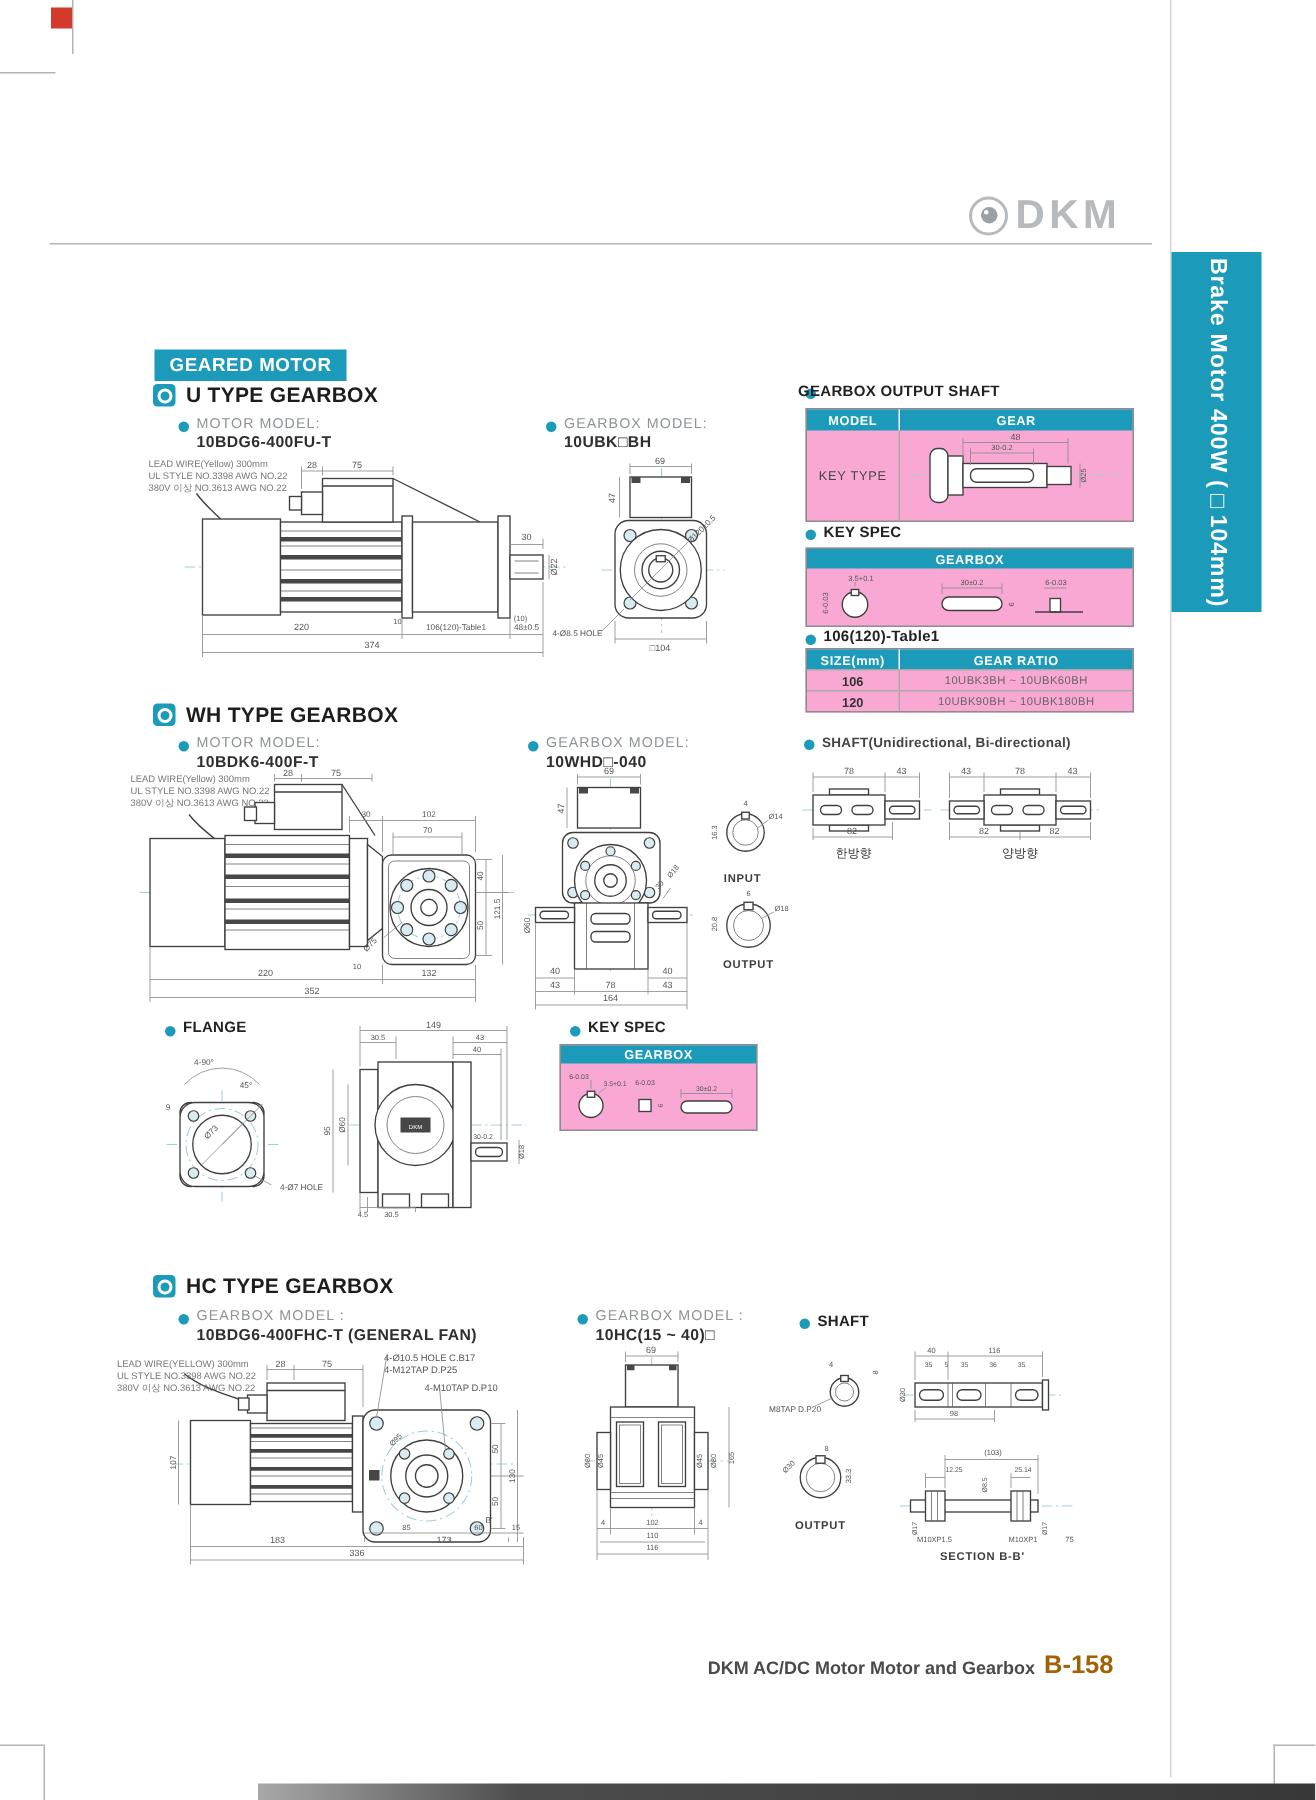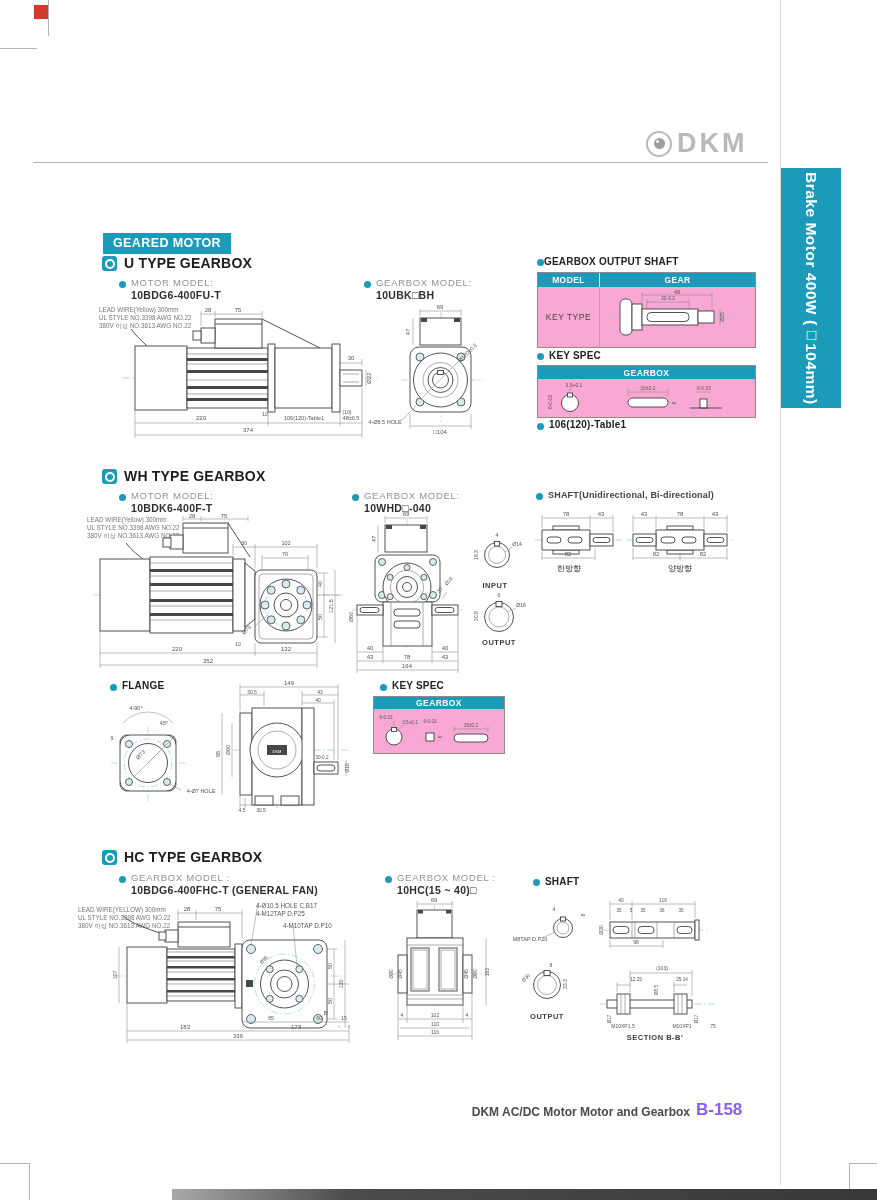--- a/index.html
+++ b/index.html
@@ -27,21 +27,21 @@
   .bcell{display:flex;align-items:center;justify-content:center;box-sizing:border-box}
   .logo-txt{font-size:27px;font-weight:bold;color:#b6babd;letter-spacing:3px;line-height:1}
   .logo-icon{width:22px;height:22px;border:2px solid #b6babd;border-radius:50%;
              display:flex;align-items:center;justify-content:center;margin-right:5px}
   .logo-icon .dot{width:11px;height:11px;border-radius:50%;background:#9aa0a4;position:relative}
   .logo-icon .hl{position:absolute;left:2px;top:2px;width:3px;height:3px;border-radius:50%;background:#fff}
   .side-tab{background:#1b9bb9;color:#fff;display:flex;align-items:center;justify-content:center;
             writing-mode:vertical-rl;text-orientation:mixed;font-size:15.5px;font-weight:bold;
             letter-spacing:.5px}
   .footer-txt{font-size:12px;font-weight:bold;color:#4a4a4a;text-align:right;width:260px}
-  .footer-pg{font-size:17px;font-weight:bold;color:#8b5cf6}
+  .footer-pg{font-size:17px;font-weight:bold;color:#a16207}
   .line{background:#b3b3b3}
   
   svg{position:absolute;overflow:visible}
   .sf{stroke:#3f3f3f;fill:#fff;stroke-width:.9}
   .s1{stroke:#3f3f3f;fill:none;stroke-width:.9}
   .sthin{stroke:#5a5a5a;fill:none;stroke-width:.5}
   .dl{stroke:#8a8a8a;stroke-width:.55;fill:none}
   .cl{stroke:#9fcfdb;stroke-width:.7;fill:none;stroke-dasharray:7 2.5 1.5 2.5}
   .hole{fill:#d8ebf1;stroke:#3f3f3f;stroke-width:.8}
   .dark{fill:#474747}
@@ -179,21 +179,21 @@
       <text class="dt55" x="22" y="124">4-Ø8.5 HOLE</text>
       <line class="dl" x1="38" y1="121" x2="53" y2="106"></line>
       <line class="dl" x1="47" y1="114" x2="47" y2="129"></line>
         <line class="dl" x1="108" y1="114" x2="108" y2="129"></line>
         <line class="dl" x1="47" y1="126" x2="108" y2="126"></line>
       <text class="dt" x="77" y="134">□104</text>
     </g>
   </svg>
 
   <span class="abs bullet" style="left:537px;top:259px"></span>
-  <div class="abs ttitle" style="left:544px;top:256px">GEARBOX OUTPUT SHAFT</div>
+  <div class="abs ttitle" style="left:532px;top:256px">GEARBOX OUTPUT SHAFT</div>
   <div class="abs dtbl" style="left:537px;top:272px;width:219px">
     <div class="hrow">
       <div class="hcell" style="width:62px;height:14px;border-right:1px solid #fff">MODEL</div>
       <div class="hcell" style="width:155px;height:14px">GEAR</div>
     </div>
     <div style="display:flex">
       <div class="bcell" style="width:62px;height:60px;border-right:1px solid #aaa;font-size:8.5px;color:#444;letter-spacing:.5px">KEY TYPE</div>
       <div style="width:155px;height:60px;position:relative">
         <svg style="left:0;top:0" width="155" height="60" viewBox="0 0 155 60">
           <line class="cl" x1="8" y1="30" x2="148" y2="30"></line>
@@ -237,20 +237,34 @@
         <rect class="sf" x="162" y="20" width="7" height="9"></rect>
         <line class="s1" x1="152" y1="29" x2="184" y2="29"></line>
         <line class="dl" x1="158" y1="13" x2="173" y2="13"></line>
         <text class="dt5" x="166" y="11">6-0.03</text>
       </svg>
     </div>
   </div>
 
   <span class="abs bullet" style="left:537px;top:423px"></span>
   <div class="abs ttitle" style="left:549px;top:419px">106(120)-Table1</div>
+  <div class="abs dtbl" style="left:537px;top:432px;width:219px">
+    <div class="hrow">
+      <div class="hcell" style="width:62px;height:13px;border-right:1px solid #fff">SIZE(mm)</div>
+      <div class="hcell" style="width:155px;height:13px">GEAR RATIO</div>
+    </div>
+    <div class="hrow" style="border-top:1px solid #aaa">
+      <div class="bcell" style="width:62px;height:13px;border-right:1px solid #aaa;font-size:8.5px;font-weight:bold;color:#333">106</div>
+      <div class="bcell" style="width:155px;height:13px;font-size:7.5px;color:#666;letter-spacing:.3px">10UBK3BH ~ 10UBK60BH</div>
+    </div>
+    <div class="hrow" style="border-top:1px solid #aaa">
+      <div class="bcell" style="width:62px;height:13px;border-right:1px solid #aaa;font-size:8.5px;font-weight:bold;color:#333">120</div>
+      <div class="bcell" style="width:155px;height:13px;font-size:7.5px;color:#666;letter-spacing:.3px">10UBK90BH ~ 10UBK180BH</div>
+    </div>
+  </div>
 
   <div class="abs sec-icon" style="left:102px;top:469px">
       <span class="ring"></span>
     </div>
   <div class="abs sec-title" style="left:124px;top:468px">WH TYPE GEARBOX</div>
 
   <span class="abs bullet" style="left:119px;top:494px"></span>
   <div class="abs mlabel" style="left:131px;top:490px">MOTOR MODEL:</div>
   <div class="abs mvalue" style="left:131px;top:502px">10BDK6-400F-T</div>
   <span class="abs bullet" style="left:352px;top:494px"></span>

